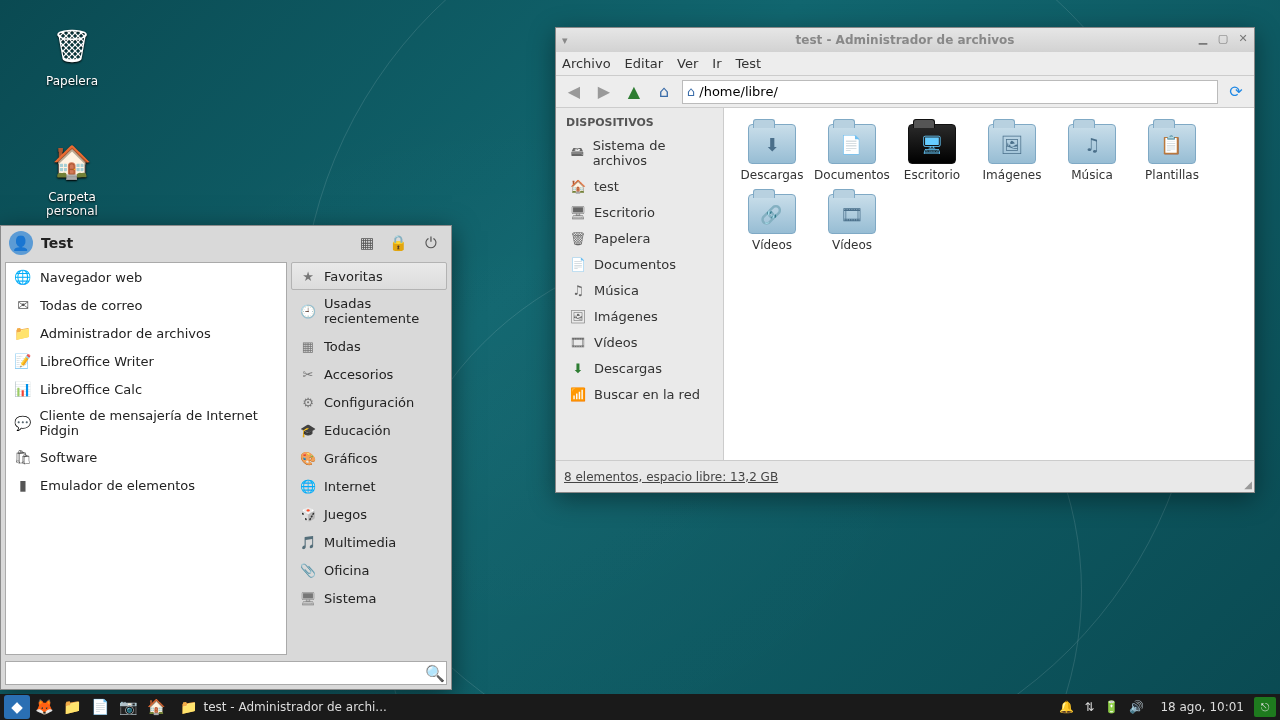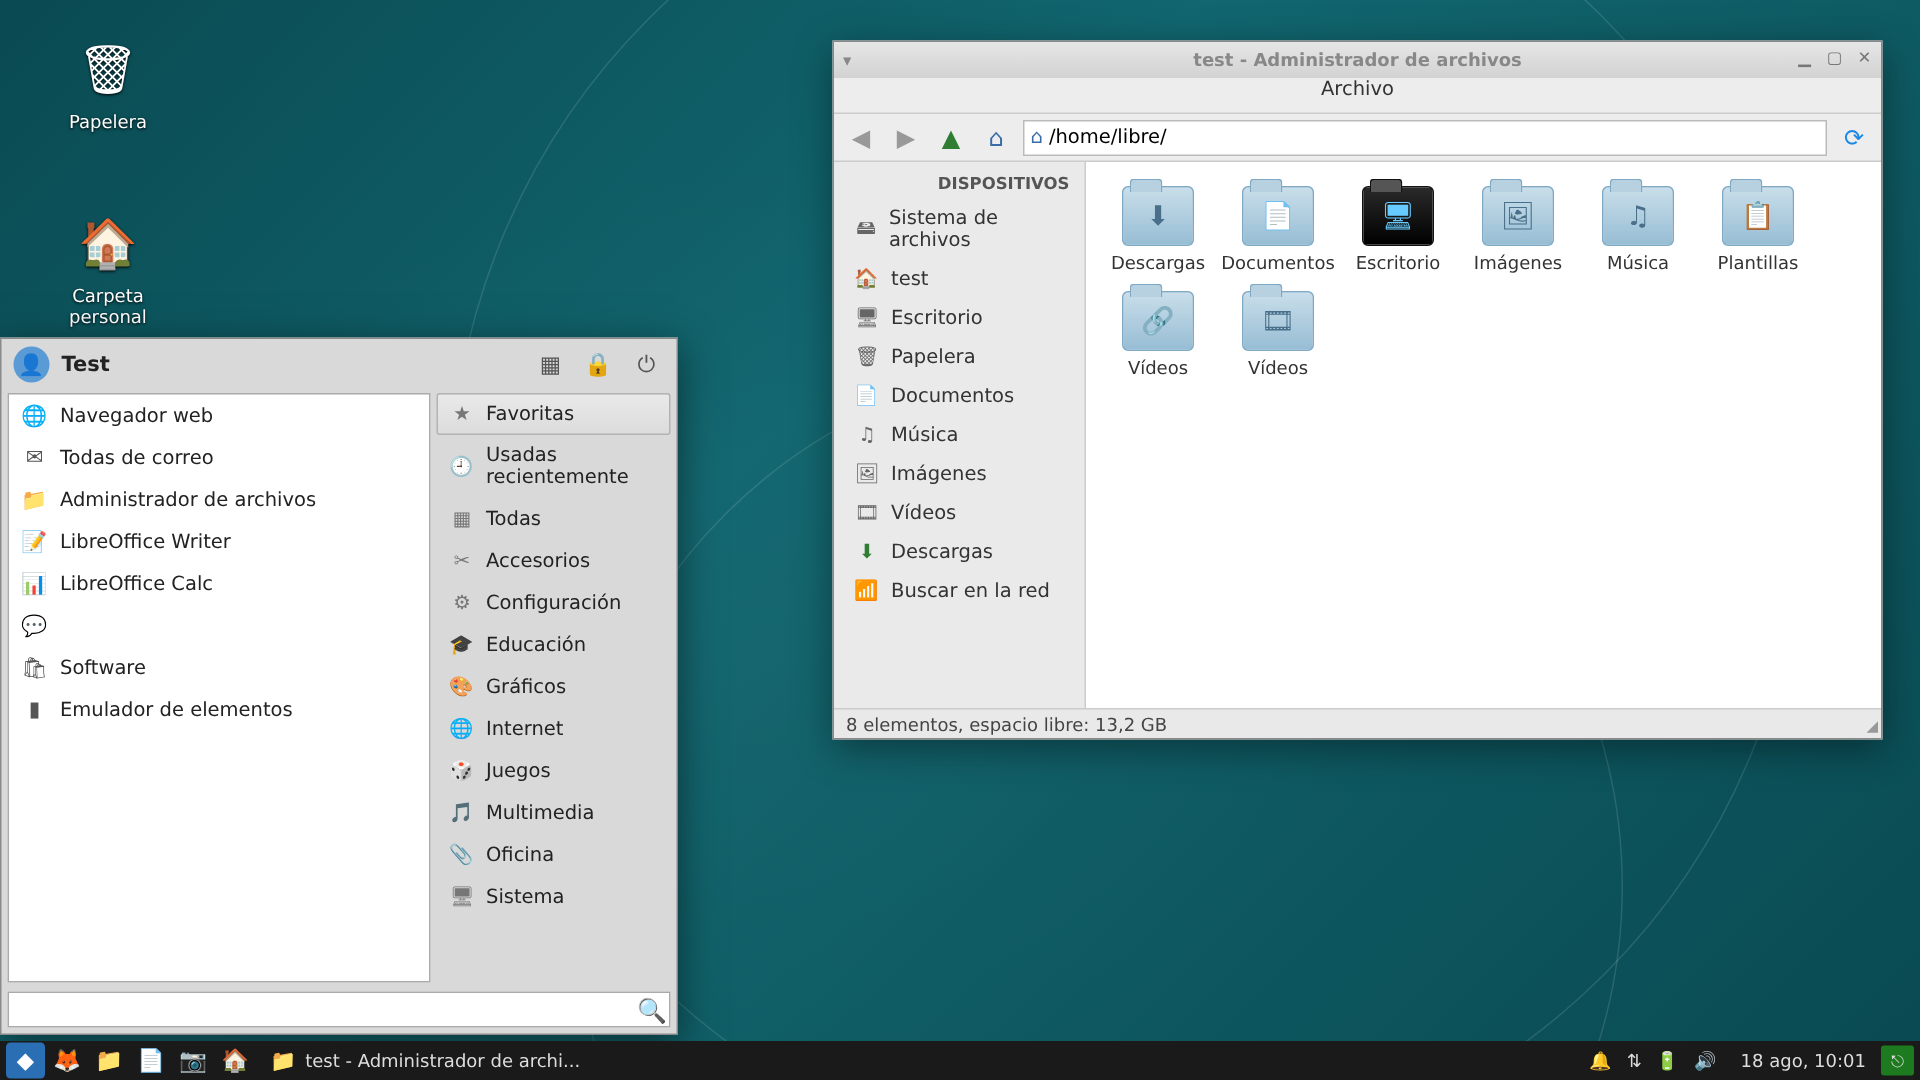--- a/index.html
+++ b/index.html
@@ -19,42 +19,42 @@
 
 .desktop-icon { position:absolute; width:100px; text-align:center; color:#fff; text-shadow:0 1px 2px #000; font-size:12px; cursor:pointer; }
 .desktop-icon .glyph { width:48px; height:48px; margin:0 auto 4px; display:flex; align-items:center; justify-content:center; font-size:32px; }
 
 
 .fm-window { position:absolute; left:555px; top:27px; width:700px; height:466px; background:#f2f2f2; border:1px solid #888; box-shadow:0 6px 24px rgba(0,0,0,.4); display:flex; flex-direction:column; }
 .fm-titlebar { height:24px; background:linear-gradient(#e6e6e6,#d2d2d2); display:flex; align-items:center; justify-content:center; position:relative; color:#888; font-weight:bold; font-size:12px; }
 .fm-titlebar .winbtn { position:absolute; right:4px; top:3px; display:flex; gap:6px; }
 .fm-titlebar .winbtn span { width:14px; height:14px; display:flex; align-items:center; justify-content:center; font-size:11px; color:#777; cursor:pointer;}
 .fm-titlebar .lefticon { position:absolute; left:6px; color:#888; font-size:11px;}
-.fm-menubar { height:24px; background:#ededed; border-bottom:1px solid #ccc; display:flex; align-items:center; padding:0 6px; font-size:13px; gap:14px; color:#333;flex-direction:column;}
+.fm-menubar { height:24px; background:#ededed; border-bottom:1px solid #ccc; display:flex; align-items:center; padding:0 6px; font-size:13px; gap:14px; color:#333;}
 .fm-menubar span{cursor:pointer;}
 .fm-toolbar { height:32px; background:#ededed; border-bottom:1px solid #ccc; display:flex; align-items:center; padding:0 6px; gap:6px;}
 .fm-toolbar .navbtn{width:24px;height:24px;display:flex;align-items:center;justify-content:center;color:#999;font-size:16px;cursor:pointer;}
 .fm-toolbar .navbtn.active{color:#2e7d32;}
 .fm-toolbar .homebtn{color:#3a6ca8;}
 .fm-pathbar{flex:1;height:24px;border:1px solid #bbb;background:#fff;display:flex;align-items:center;padding:0 4px;font-size:13px;gap:4px;}
 .fm-toolbar .refresh{width:24px;height:24px;display:flex;align-items:center;justify-content:center;color:#1e88e5;cursor:pointer;font-size:16px;}
 .fm-body{flex:1;display:flex;min-height:0;}
 .fm-sidebar{width:168px;border-right:1px solid #ccc;background:#eaeaea;overflow:auto;font-size:13px;}
-.fm-sidebar .shead{padding:8px 10px 4px;font-weight:bold;color:#555;font-size:11px;text-align:right;}
+.fm-sidebar .shead{padding:8px 10px 4px;font-weight:bold;color:#555;font-size:11px;}
 .fm-sidebar .sitem{padding:5px 10px 5px 14px;display:flex;align-items:center;gap:8px;cursor:pointer;color:#333;}
 .fm-sidebar .sicon{width:16px;height:16px;display:inline-flex;align-items:center;justify-content:center;font-size:13px;color:#666;}
 .fm-content{flex:1;background:#fff;padding:12px 8px;display:flex;flex-wrap:wrap;align-content:flex-start;gap:4px 0;overflow:auto;}
 .fm-item{width:80px;text-align:center;font-size:12px;color:#333;cursor:pointer;padding:4px 0;}
 .fm-item .folder{width:48px;height:40px;margin:0 auto 4px;background:linear-gradient(#c9deea,#97bdd4);border:1px solid #7fa9c5;border-radius:4px;position:relative;}
 .fm-item .folder::before{content:"";position:absolute;top:-6px;left:4px;width:20px;height:8px;background:#b8d1e0;border:1px solid #7fa9c5;border-bottom:none;border-radius:3px 3px 0 0;}
 .fm-item .folder .finner{position:absolute;inset:0;display:flex;align-items:center;justify-content:center;font-size:18px;color:#4a6f8a;}
 .fm-item.selected .folder{background:linear-gradient(#2a2a2a,#000);border-color:#111;}
 .fm-item.selected .folder::before{background:#555;border-color:#111;}
 .fm-item.selected .folder .finner{color:#6cf;}
-.fm-status{height:20px;border-top:1px solid #ccc;background:#e9e9e9;font-size:12px;color:#444;display:flex;align-items:center;padding:0 8px;position:relative;}
+.fm-status{height:32px;border-top:1px solid #ccc;background:#e9e9e9;font-size:12px;color:#444;display:flex;align-items:center;padding:0 8px;position:relative;text-decoration:underline;}
 .fm-status .grip{position:absolute;right:2px;bottom:2px;color:#999;font-size:10px;}
 
 
 .menu { position:absolute; left:0; top:225px; width:452px; height:465px; background:#d9d9d9; border:1px solid #8a8a8a; box-shadow:0 6px 24px rgba(0,0,0,.5); display:flex; flex-direction:column; }
 .menu-header{height:34px;display:flex;align-items:center;padding:0 8px;gap:8px;}
 .menu-header .avatar{width:24px;height:24px;border-radius:50%;background:#5b9bd5;display:flex;align-items:center;justify-content:center;color:#fff;font-size:14px;}
 .menu-header .uname{font-weight:bold;font-size:14px;color:#222;}
 .menu-header .spacer{flex:1;}
 .menu-header .hbtn{width:24px;height:24px;display:flex;align-items:center;justify-content:center;color:#555;cursor:pointer;font-size:15px;}
 .menu-body{flex:1;display:flex;min-height:0;padding:2px 4px;gap:4px;}
@@ -250,20 +250,21 @@
         <div class="app">
           <span class="aicon">📝</span>
           <span>LibreOffice Writer</span>
         </div>
         <div class="app">
           <span class="aicon">📊</span>
           <span>LibreOffice Calc</span>
         </div>
         <div class="app">
           <span class="aicon">💬</span>
+          <span>Cliente de mensajería de Internet Pidgin</span>
         </div>
         <div class="app">
           <span class="aicon">🛍</span>
           <span>Software</span>
         </div>
         <div class="app">
           <span class="aicon">▮</span>
           <span>Emulador de elementos</span>
         </div>
       </div>

